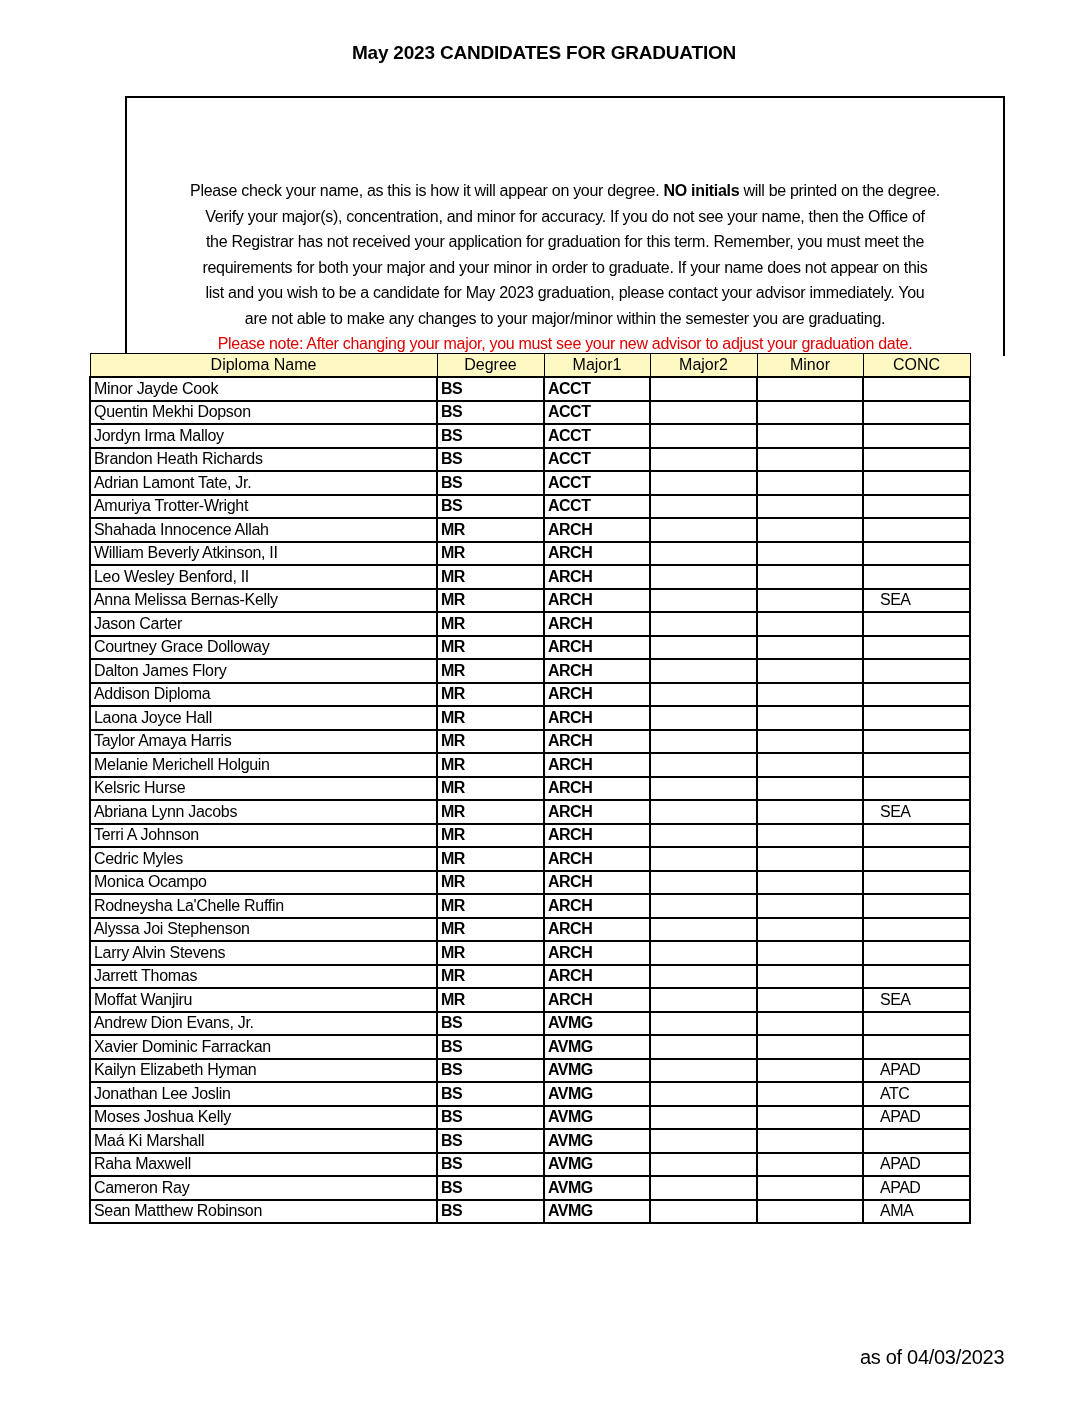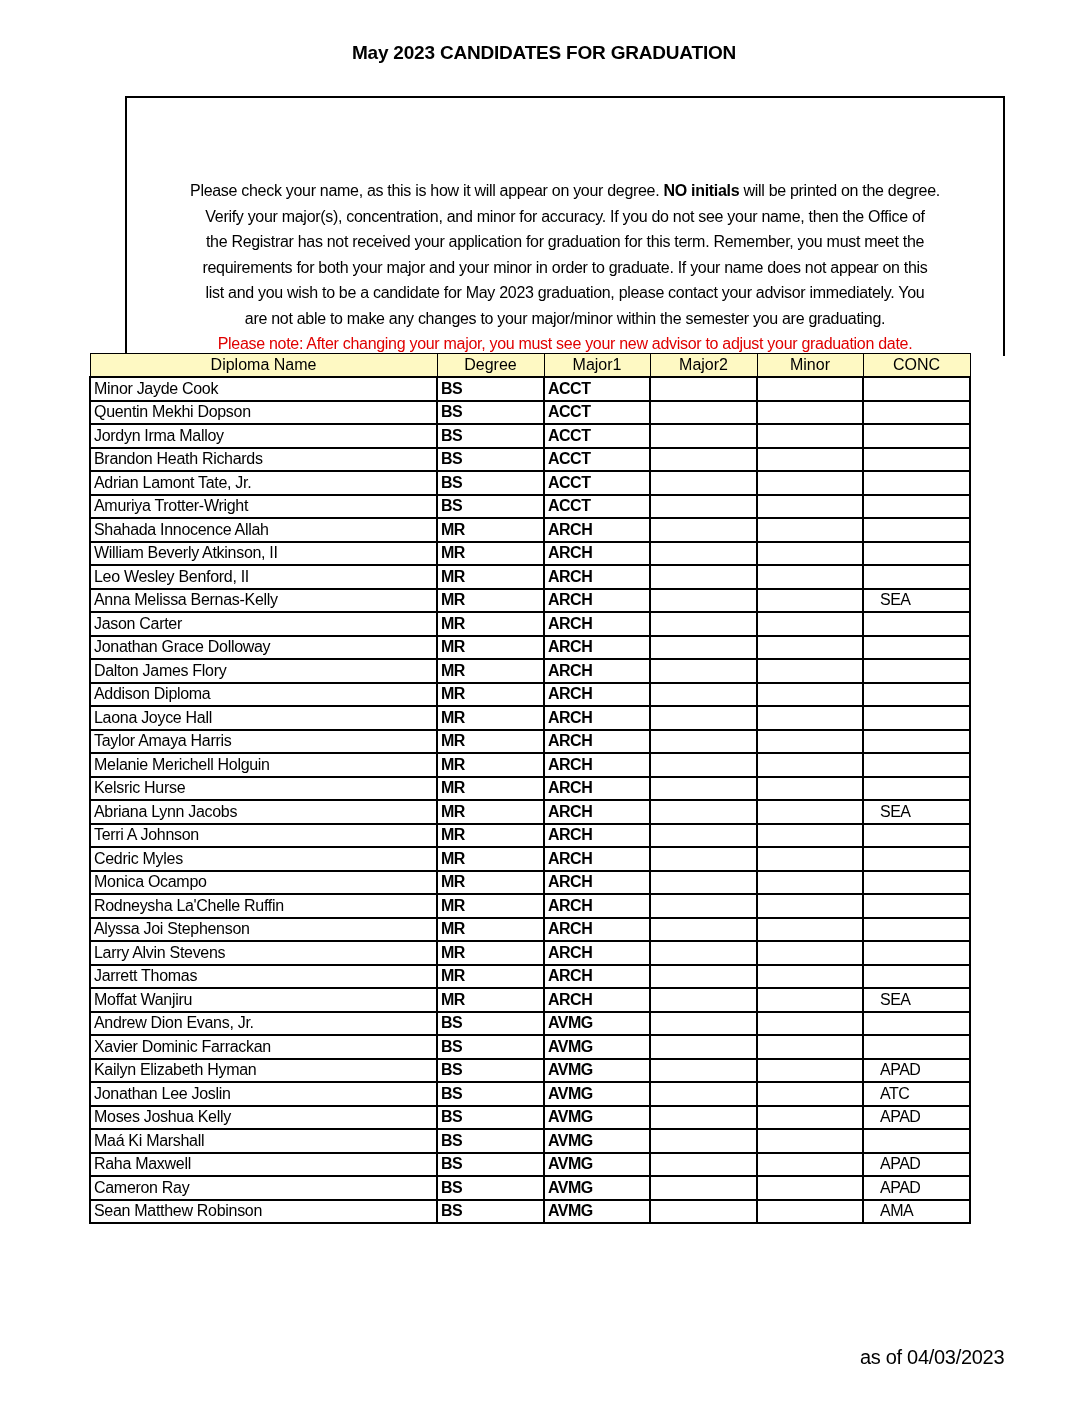--- a/index.html
+++ b/index.html
@@ -135,21 +135,21 @@
       </tr>
       <tr>
         <td>Jason Carter</td>
         <td class="code">MR</td>
         <td class="code">ARCH</td>
         <td></td>
         <td></td>
         <td class="conc"></td>
       </tr>
       <tr>
-        <td>Jonathan Grace Dolloway</td>
+        <td>Courtney Grace Dolloway</td>
         <td class="code">MR</td>
         <td class="code">ARCH</td>
         <td></td>
         <td></td>
         <td class="conc"></td>
       </tr>
       <tr>
         <td>Dalton James Flory</td>
         <td class="code">MR</td>
         <td class="code">ARCH</td>

